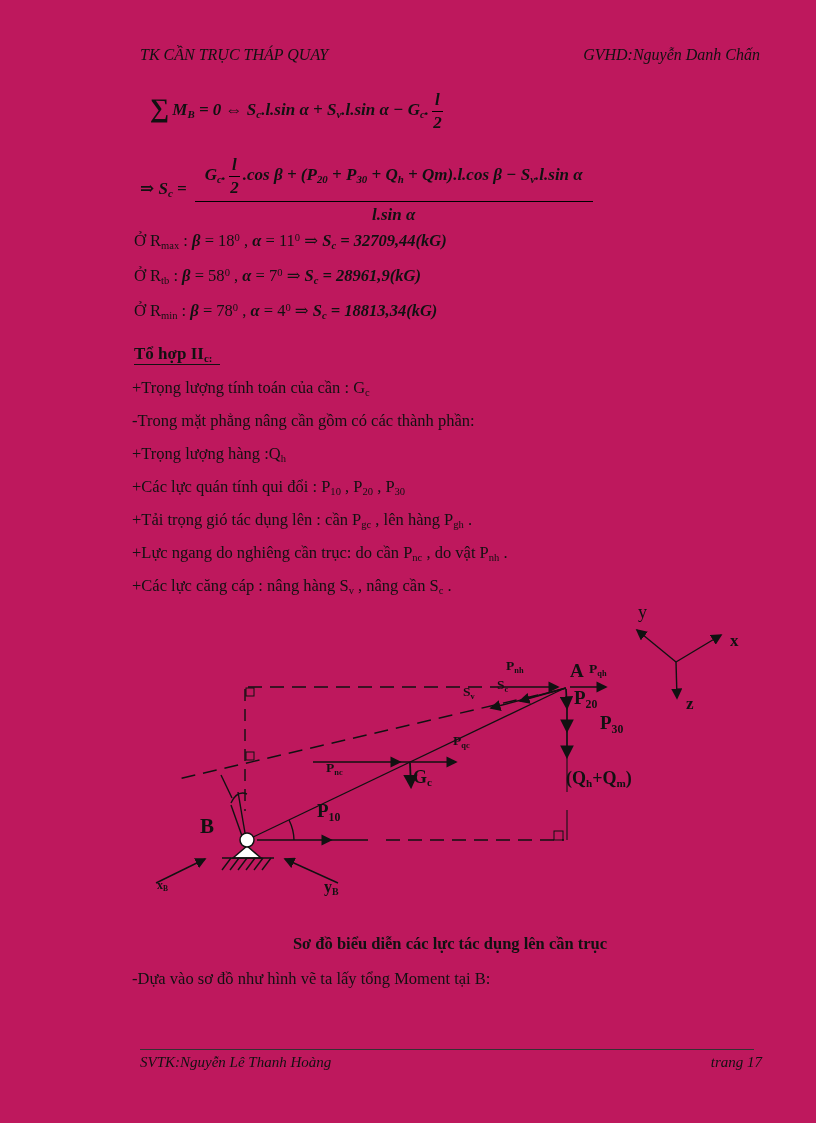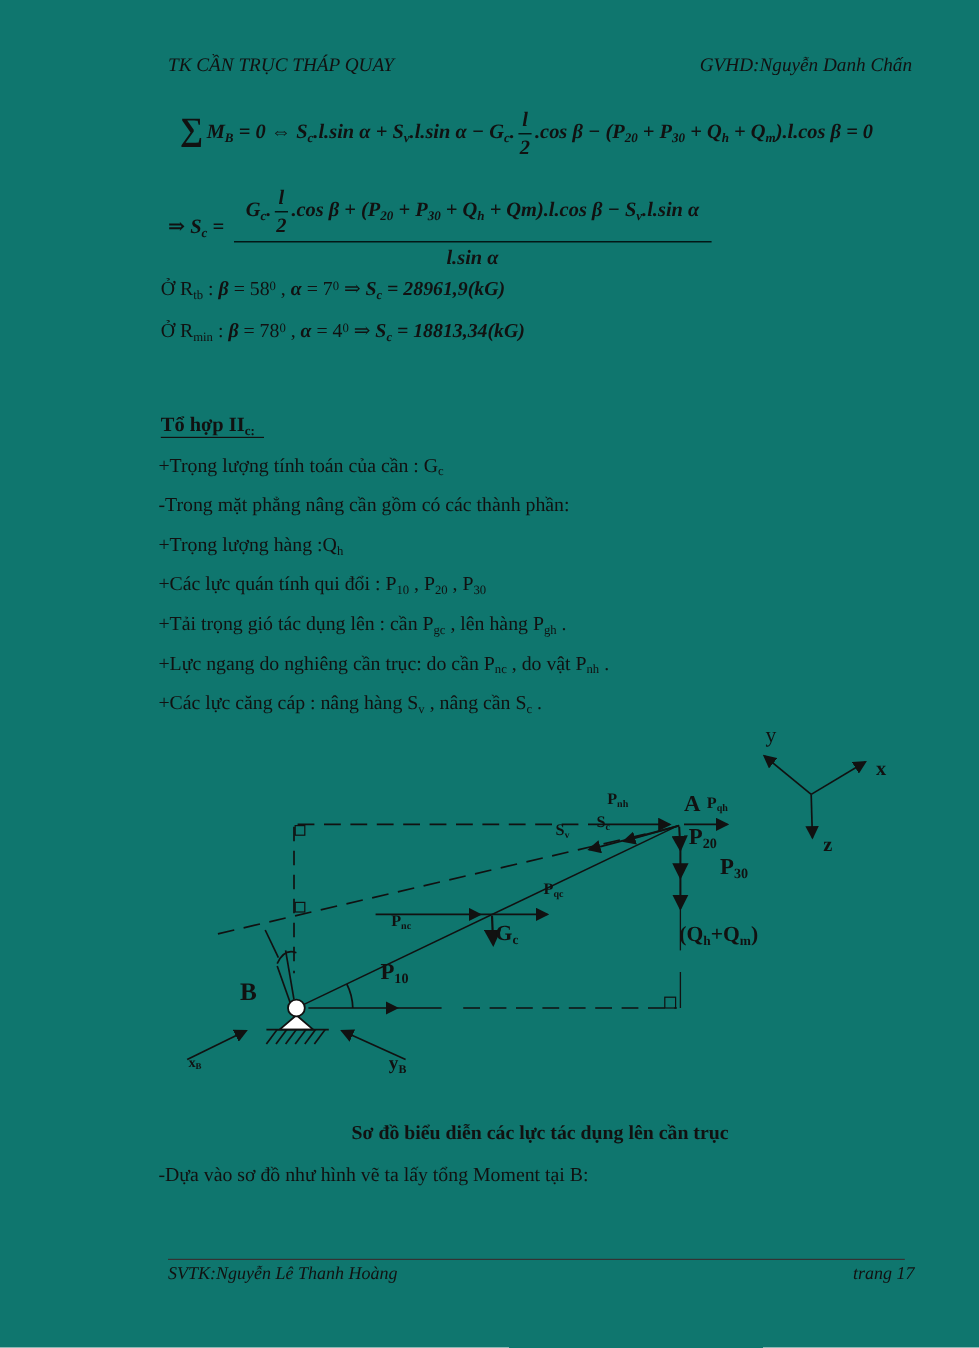--- a/index.html
+++ b/index.html
@@ -1,16 +1,16 @@
 <!DOCTYPE html>
 <html><head>
 <meta charset="utf-8">
 <style>
   html,body{margin:0;padding:0;background:#e8e8e8;}
-  .page{position:relative;width:816px;height:1123px;margin:0 auto;background:#0f766e;
+  .page{position:relative;width:816px;height:1123px;margin:0 auto;background:#be185d;
         font-family:"Liberation Serif","DejaVu Serif",serif;color:#111;overflow:hidden;}
   .abs{position:absolute;}
   .it{font-style:italic;}
   sub{font-size:64%;line-height:0;vertical-align:-0.3em;}
   sup{font-size:64%;line-height:0;vertical-align:0.45em;}
 
   
   .header{top:46px;left:140px;width:620px;display:flex;justify-content:space-between;font-size:16px;}
   .footer-rule{top:1049px;left:140px;width:614px;border-top:1.6px solid #333;}
   .footer{top:1054px;left:140px;width:622px;display:flex;justify-content:space-between;font-size:15px;}
@@ -55,28 +55,29 @@
 <body>
 
 <div class="page">
 
   <div class="abs header">
     <span class="it">TK CẦN TRỤC THÁP QUAY</span>
     <span class="it">GVHD:Nguyễn Danh Chấn</span>
   </div>
 
   <div class="abs formula f1">
-    <span class="bigsum">∑</span><span>M<sub>B</sub> = 0 ⇔ S<sub>c</sub>.l.sin α + S<sub>v</sub>.l.sin α − G<sub>c</sub>.</span><span class="frac"><span class="num">l</span><span class="den">2</span></span><span>.cos β − (P<sub>20</sub> + P<sub>30</sub> + Q<sub>h</sub> + Q<sub>m</sub>).l.cos β = 0</span>
+    <span class="bigsum">∑</span><span>M<sub>B</sub> = 0 ⇔ S<sub>c</sub>.l.sin α + S<sub>v</sub>.l.sin α − G<sub>c</sub>.</span><span class="frac"><span class="num">l</span><span class="den">2</span></span>
   </div>
 
   <div class="abs formula f2">
     <span>⇒ S<sub>c</sub> =</span><span class="frac outerfrac"><span class="num"><span>G<sub>c</sub>.</span><span class="frac"><span class="num">l</span><span class="den">2</span></span><span>.cos β + (P<sub>20</sub> + P<sub>30</sub> + Q<sub>h</sub> + Qm).l.cos β − S<sub>v</sub>.l.sin α</span></span><span class="den"><span>l.sin α</span></span></span>
   </div>
 
   <div class="abs cases">
+    <p class="caseline">Ở R<sub>max</sub> :  <b>β</b> = 18<sup>0</sup> , <b>α</b> = 11<sup>0</sup> ⇒ <b>S</b><b><sub>c</sub></b><b> = 32709,44(kG)</b></p>
     <p class="caseline">Ở R<sub>tb</sub> :  <b>β</b> = 58<sup>0</sup> , <b>α</b> = 7<sup>0</sup> ⇒  <b>S</b><b><sub>c</sub></b><b> = 28961,9(kG)</b></p>
     <p class="caseline">Ở R<sub>min</sub> :  <b>β</b> = 78<sup>0</sup> , <b>α</b> = 4<sup>0</sup> ⇒ <b>S</b><b><sub>c</sub></b><b> = 18813,34(kG)</b></p>
   </div>
 
   <div class="abs sheading">
     <span class="hd"><b>Tổ hợp II</b><b><sub>c:</sub></b></span>
   </div>
 
   <div class="abs bullets">
     <p>+Trọng lượng tính toán của cần : G<sub>c</sub></p>

